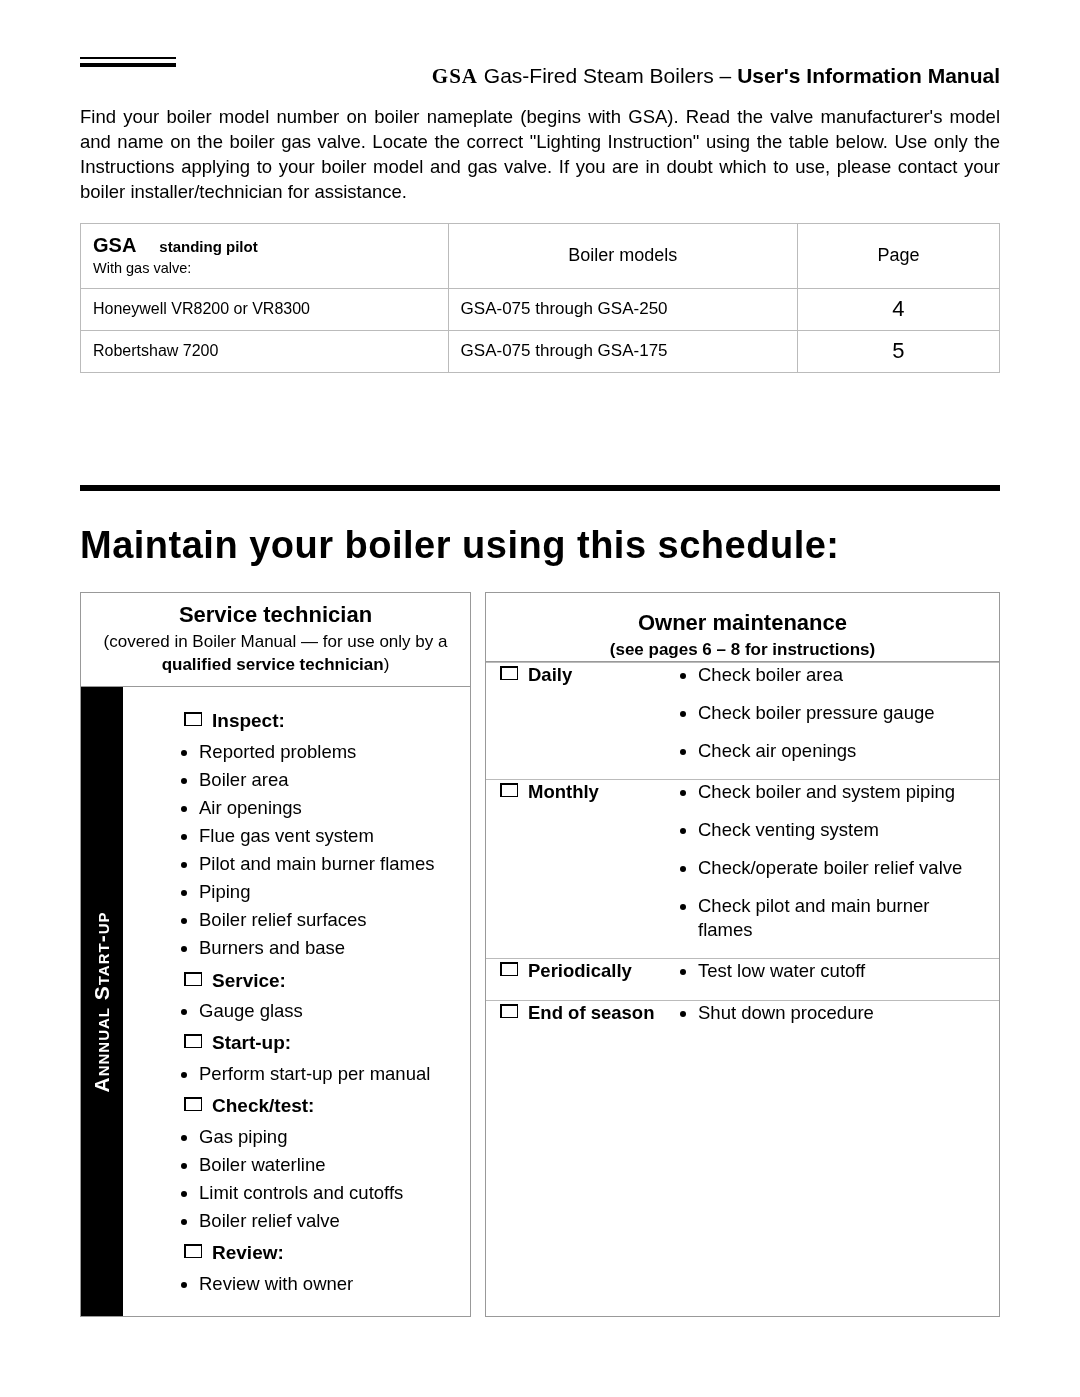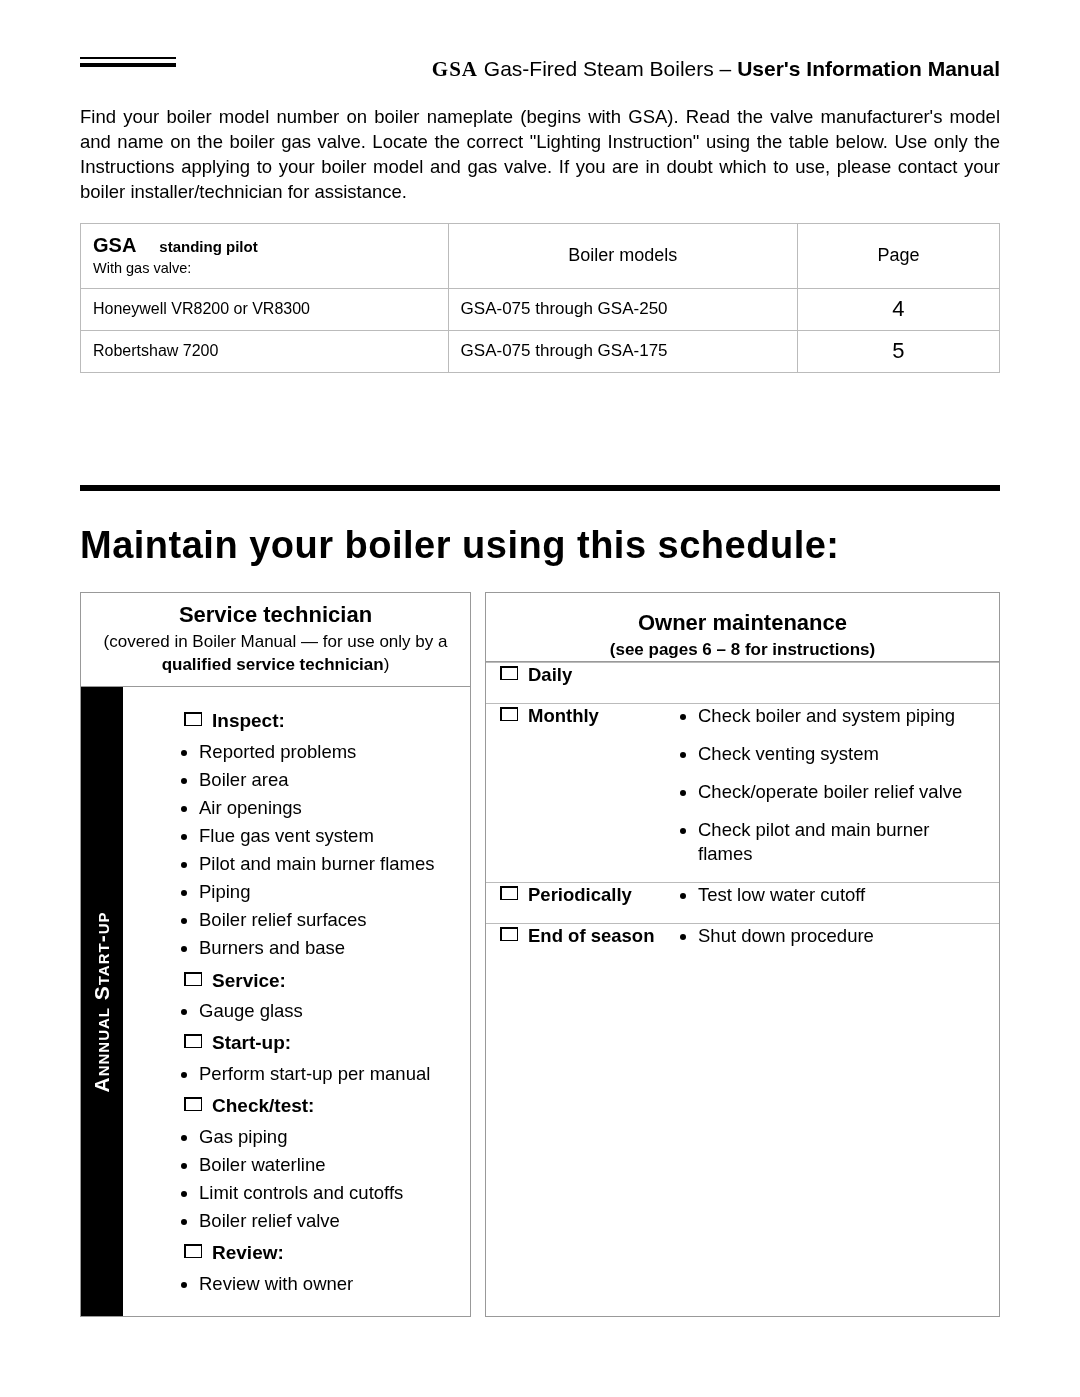--- a/index.html
+++ b/index.html
@@ -26,21 +26,21 @@
     left: 0;
     top: 2px;
     width: 96px;
     height: 10px;
     border-top: 2px solid #000;
     border-bottom: 4px solid #000;
   }
   .header-text {
     position: absolute;
     right: 0;
-    top: 0;
+    top: 7px;
     font-size: 21px;
     white-space: nowrap;
   }
   .header-text .gsa { font-family: "Times New Roman", serif; font-weight: bold; letter-spacing: 1px; }
   .header-text .bold { font-weight: bold; }
   h1 {
     font-size: 38px;
     font-weight: 900;
     margin: 24px 0 22px 0;
     letter-spacing: 0.5px;
@@ -287,20 +287,27 @@
       <div class="col-head" style="padding-top:16px;padding-bottom:0;">
         <span class="title">Owner maintenance</span>
         <span class="sub">(see pages 6 – 8 for instructions)</span>
       </div>
 
       <div class="owner-row">
         <div class="owner-period">
           <span class="chk"></span>
           <span class="lbl">Daily</span>
         </div>
+        <div class="owner-tasks">
+          <ul class="rbul">
+            <li>Check boiler area</li>
+            <li>Check boiler pressure gauge</li>
+            <li>Check air openings</li>
+          </ul>
+        </div>
       </div>
 
       <div class="owner-row">
         <div class="owner-period">
           <span class="chk"></span>
           <span class="lbl">Monthly</span>
         </div>
         <div class="owner-tasks">
           <ul class="rbul">
             <li>Check boiler and system piping</li>

